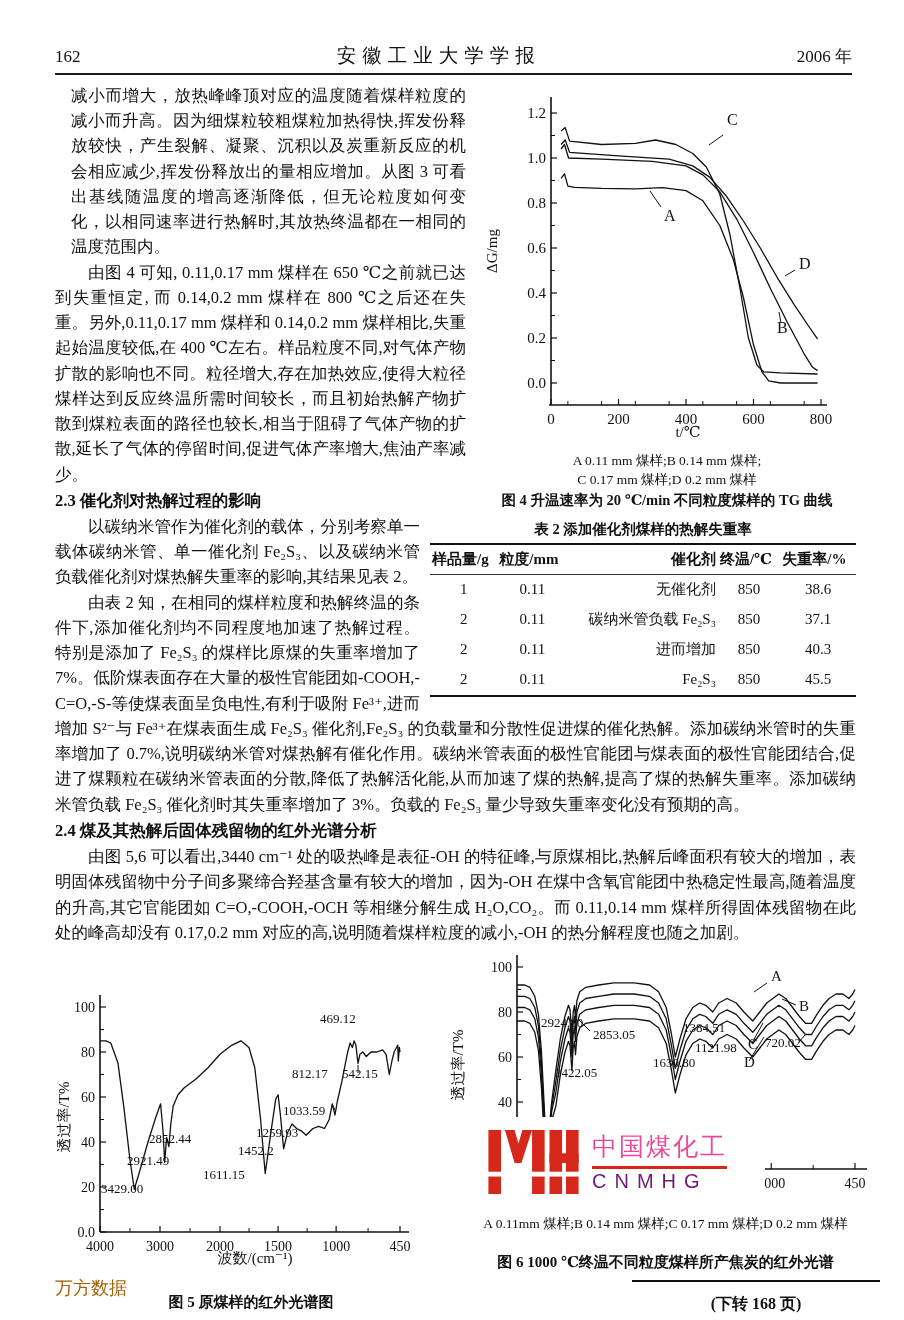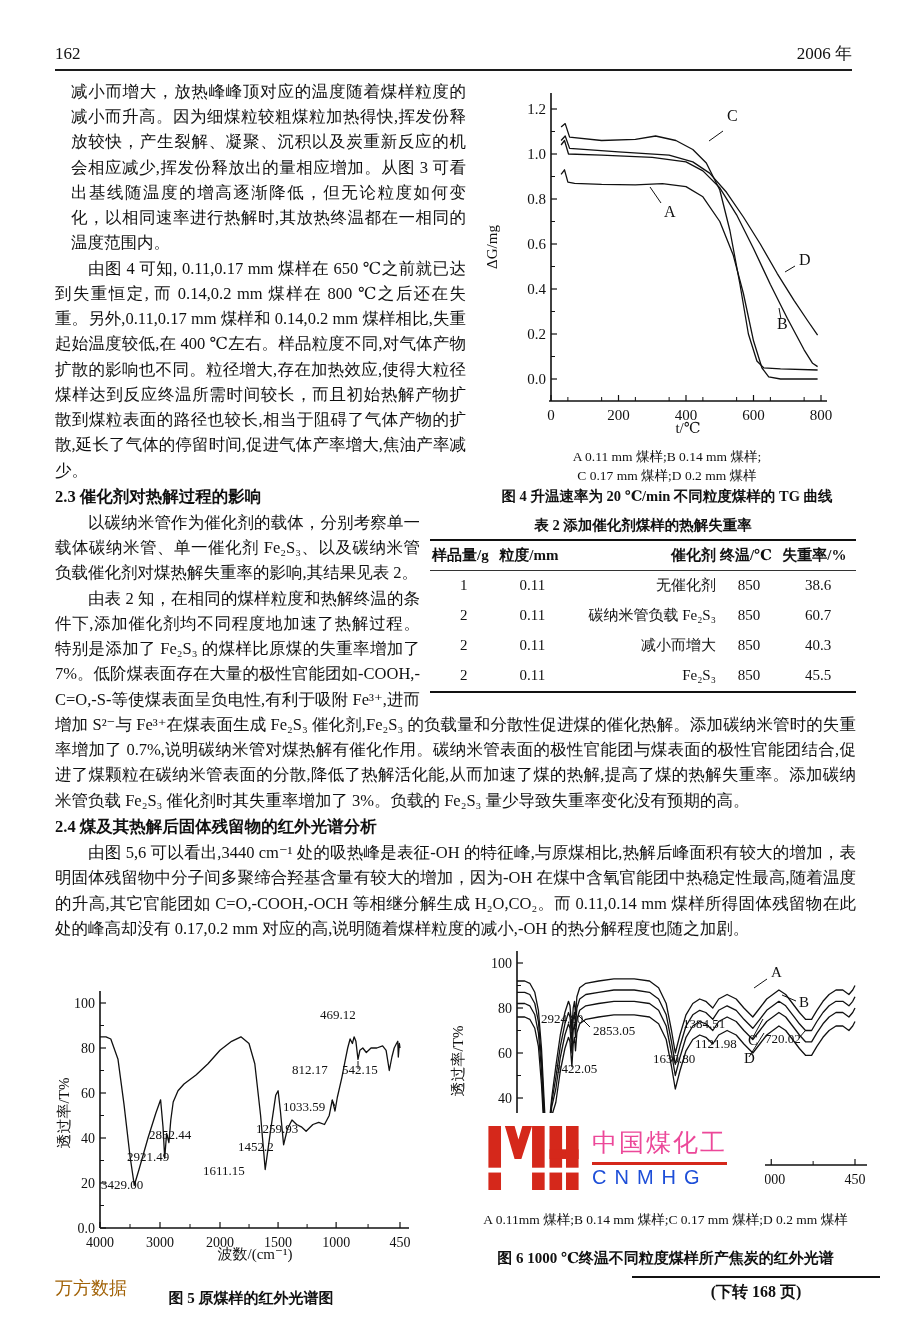--- a/index.html
+++ b/index.html
@@ -23,39 +23,40 @@
   table.t2 th{font-weight:bold;border-bottom:1.5px solid #333;padding:3px 2px;}
   table.t2 td{padding:3.5px 2px;text-align:center;}
   table.t2 td.cat,table.t2 th.cat{text-align:right;padding-left:6px;}
   .clear{clear:both;}
   .bottom{margin:2px 20px 0 55px;display:flex;justify-content:space-between;align-items:flex-start;}
   .fig5-block{width:392px;margin-top:30px;text-align:center;}
   .fig6-block{width:437px;position:relative;text-align:center;}
   .fig6-legend{font-size:13.5px;margin-top:2px;}
   .fig6-cap{font-size:15px;font-weight:bold;margin-top:20px;}
   .fig5-cap{font-size:15px;font-weight:bold;margin-top:12px;}
-  .continue{width:248px;margin:8px 4px 0 auto;border-top:2px solid #111;padding-top:4px;
+  .continue{width:248px;margin:8px 4px 0 auto;border-top:2px solid #111;padding-top:12px;
             font-weight:bold;font-size:16px;text-align:center;}
   .wanfang{position:absolute;left:55px;top:1276px;font-size:18px;color:#a16207;
            font-family:"Liberation Sans","DejaVu Sans",sans-serif;}
   .watermark{position:absolute;left:40px;top:170px;width:278px;height:90px;background:#fff;
              display:flex;align-items:center;gap:12px;text-align:left;}
   .wm-text .wm-cn{font-family:"Liberation Sans","DejaVu Sans",sans-serif;font-size:25px;color:#ec4899;
                   letter-spacing:2px;border-bottom:3px solid #d5281b;padding-bottom:3px;}
-  .wm-text .wm-en{font-family:"Liberation Sans","DejaVu Sans",sans-serif;font-size:20px;color:#1d4ed8;
+  .wm-text .wm-en{font-family:"Liberation Sans","DejaVu Sans",sans-serif;font-size:20px;color:#701a75;
                   letter-spacing:8px;margin-top:1px;}
   svg text{font-family:"Liberation Serif","DejaVu Serif",serif;}
 </style>
 </head>
 <body>
 
 <div class="page">
 
   <div class="header">
     <span class="pageno">162</span>
+    <span class="journal">安徽工业大学学报</span>
     <span class="year">2006 年</span>
   </div>
 
   <div class="content">
 
     <div class="fig4-float">
       <div><svg width="372" height="362" viewBox="0 0 372 362">
             <line x1="70" y1="14" x2="70" y2="322" stroke="#111" stroke-width="1.6"></line>
             <line x1="68" y1="322" x2="346" y2="322" stroke="#111" stroke-width="1.6"></line>
             <line x1="70" y1="30" x2="76" y2="30" stroke="#111" stroke-width="1.2"></line>
@@ -134,26 +135,26 @@
             <td>0.11</td>
             <td class="cat">无催化剂</td>
             <td>850</td>
             <td>38.6</td>
           </tr>
           <tr>
             <td>2</td>
             <td>0.11</td>
             <td class="cat">碳纳米管负载 Fe₂S₃</td>
             <td>850</td>
-            <td>60.7</td>
+            <td>37.1</td>
           </tr>
           <tr>
             <td>2</td>
             <td>0.11</td>
-            <td class="cat">减小而增大</td>
+            <td class="cat">进而增加</td>
             <td>850</td>
             <td>40.3</td>
           </tr>
           <tr>
             <td>2</td>
             <td>0.11</td>
             <td class="cat">Fe₂S₃</td>
             <td>850</td>
             <td>45.5</td>
           </tr>

